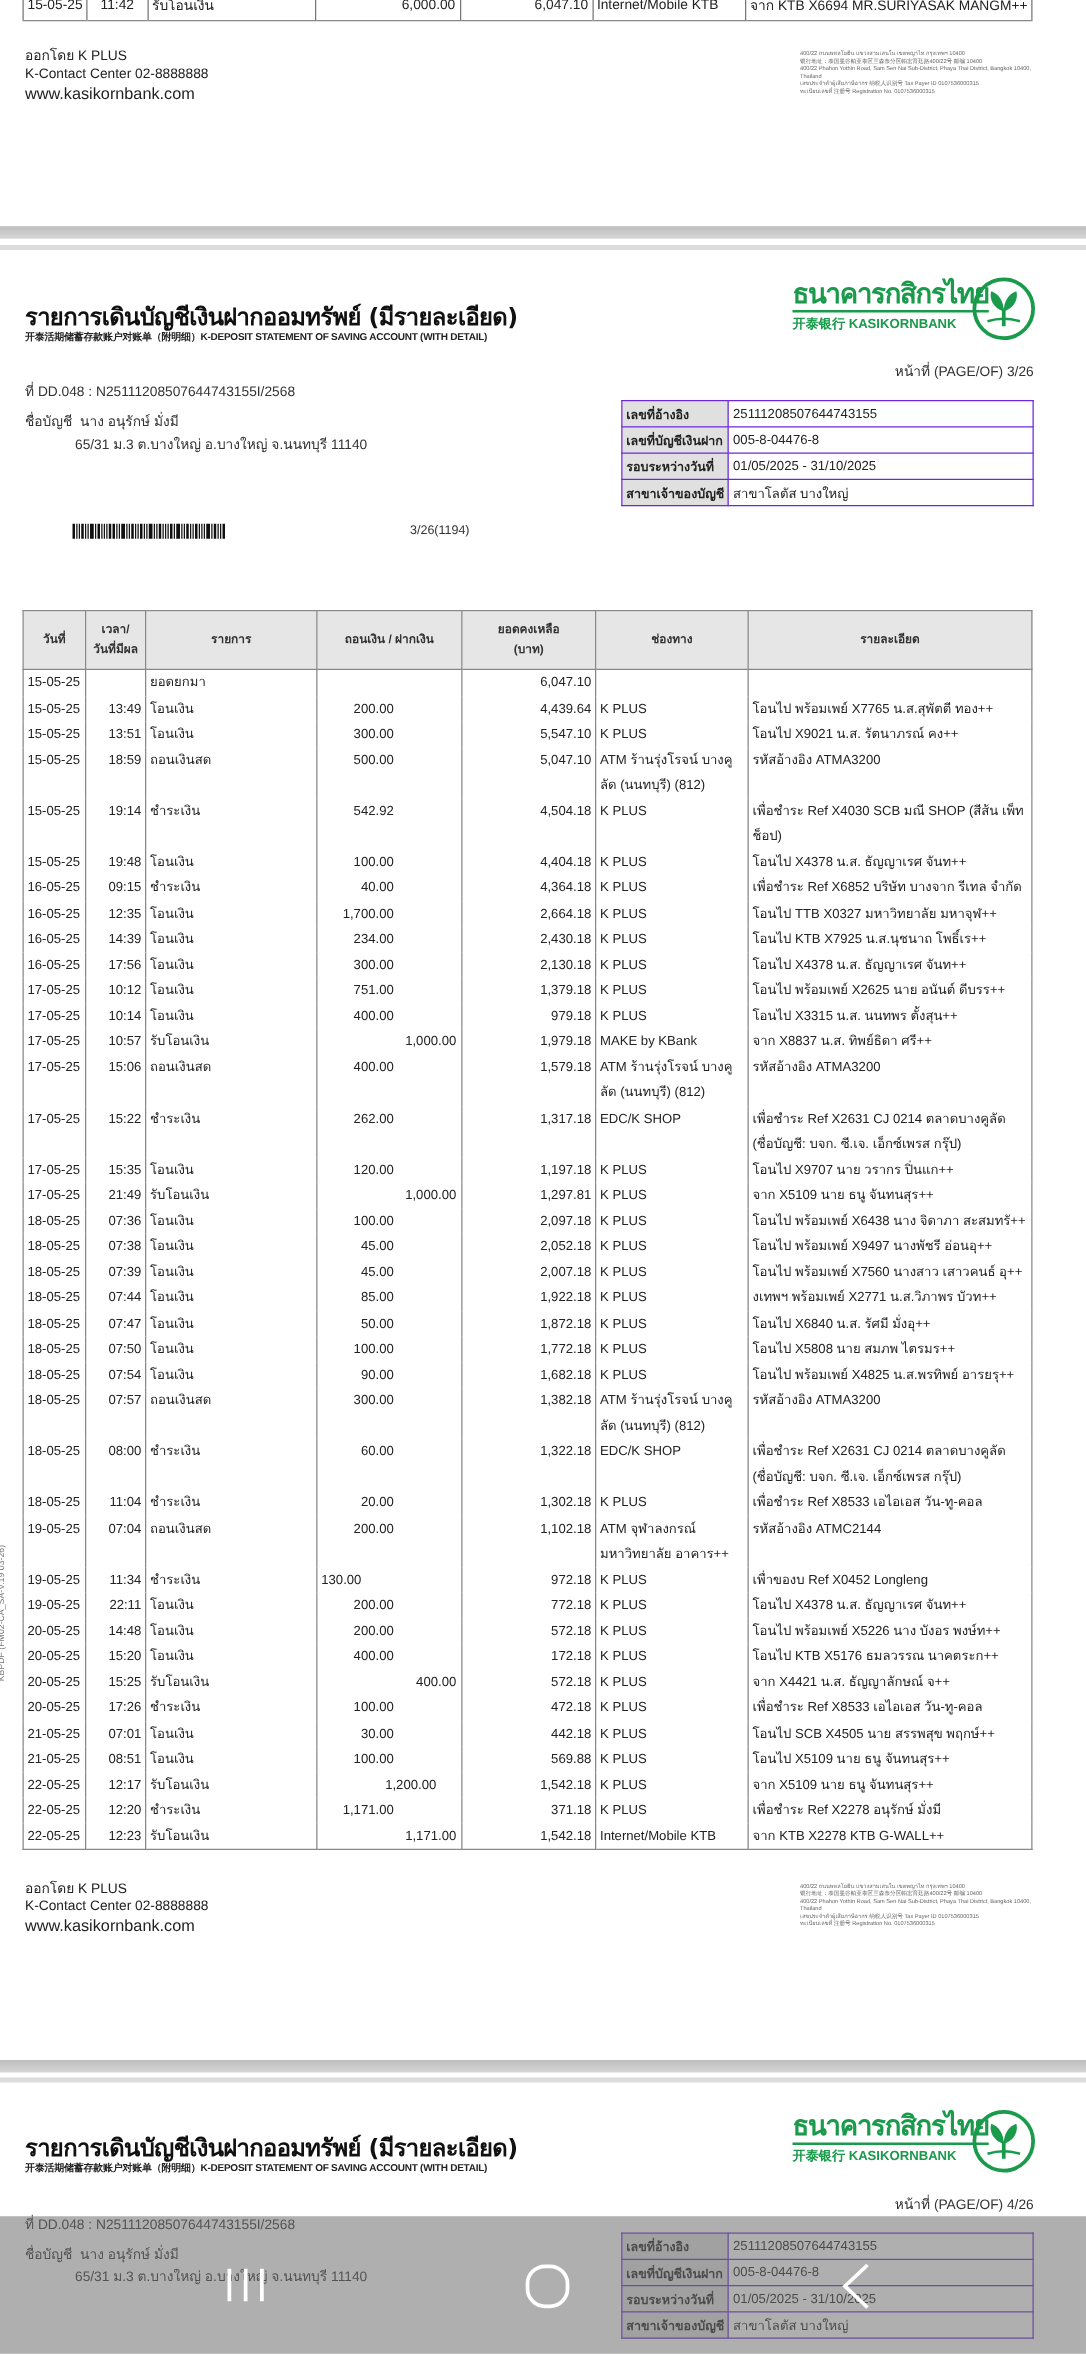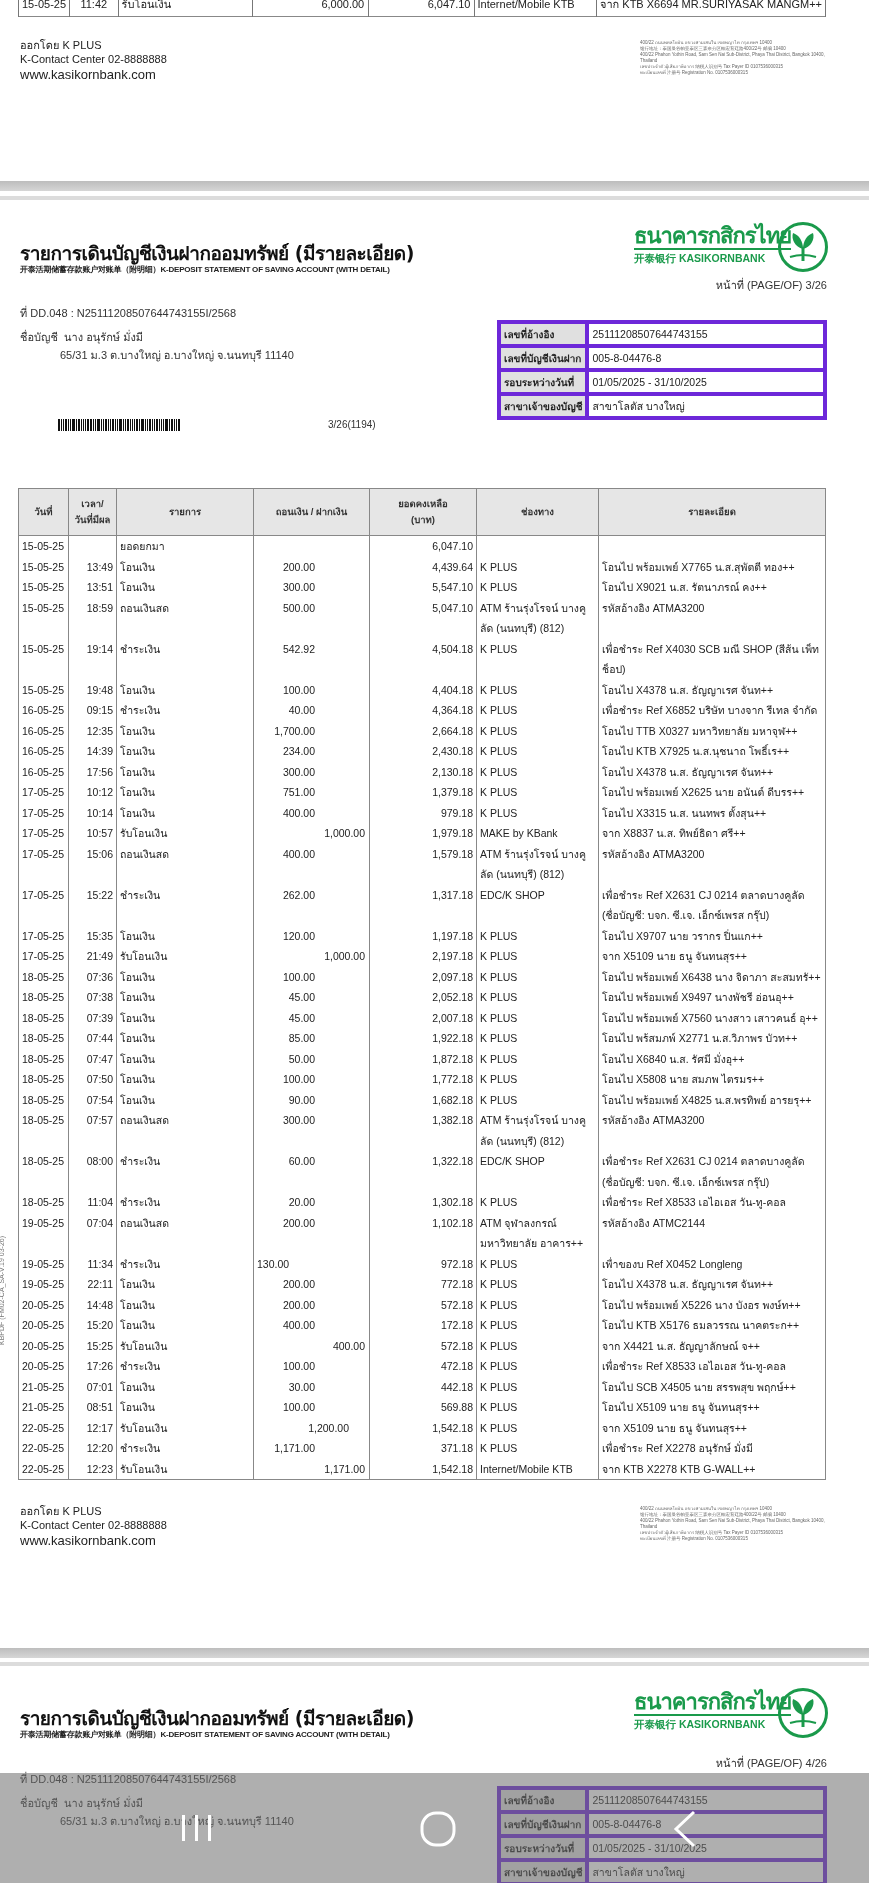--- a/index.html
+++ b/index.html
@@ -24,21 +24,21 @@
   .subtitle { position:absolute; left:20px; font-size:8px; font-weight:bold; color:#222; letter-spacing:-0.2px; }
   .logo { position:absolute; left:634px; }
   .logo .th { color:#1a9a4b; font-size:22px; font-weight:bold; font-family:"DejaVu Sans", sans-serif; border-bottom:2px solid #1a9a4b; line-height:24px; letter-spacing:-1px; }
   .logo .en { color:#1a9a4b; font-size:10.5px; font-weight:bold; margin-top:2px; }
   .logo-circle { position:absolute; width:44px; height:44px; border:3px solid #1a9a4b; border-radius:50%; }
   .page-no { position:absolute; right:42px; font-size:11px; color:#333; }
   .docref { position:absolute; left:20px; font-size:11px; color:#333; }
   .acct-name { position:absolute; left:20px; font-size:11px; color:#333; }
   .addr { position:absolute; left:60px; font-size:11px; color:#333; }
   .info-table { position:absolute; left:497px; width:330px; border-collapse:collapse; font-size:10.5px; }
-  .info-table td { border:4px solid #6d28d9; height:20px; padding:0 3px; }
+  .info-table td { border:1px solid #6d28d9; height:20px; padding:0 3px; }
   .info-table td.k { background:#e0e0e0; font-weight:bold; width:78px; white-space:nowrap; font-size:10px; }
   .barcode { position:absolute; left:58px; height:12px; width:168px; }
   .barcode span { display:inline-block; height:12px; background:#111; margin-right:1px; vertical-align:top; }
   .page-count { position:absolute; left:328px; font-size:10px; color:#333; }
 
   .stmt { position:absolute; left:18px; top:488px; width:808px; border-collapse:collapse; font-size:10.5px; table-layout:fixed; }
   .stmt th { background:#e6e6e6; border:1px solid #888; font-weight:bold; font-size:9.5px; height:44px; line-height:16px; color:#333; }
   .stmt td { border-left:1px solid #888; border-right:1px solid #888; padding:0 3px; height:20.5px; vertical-align:top; line-height:20.5px; white-space:nowrap; overflow:hidden; }
   .stmt td.wrap { white-space:normal; line-height:20.5px; }
   .stmt tbody tr:last-child td { border-bottom:1px solid #888; }
@@ -93,21 +93,21 @@
 </div>
 <div class="logo-circle" style="left:778px;top:222px">
   <svg width="44" height="44" viewBox="0 0 44 44">
     <path d="M22 36 L22 22" stroke="#1a9a4b" stroke-width="3" fill="none"></path>
     <path d="M22 24 C14 22 10 14 12 8 C18 10 22 16 22 24Z" fill="#1a9a4b"></path>
     <path d="M22 24 C30 22 34 14 32 8 C26 10 22 16 22 24Z" fill="#1a9a4b"></path>
     <path d="M9 32 Q22 28 35 32" stroke="#1a9a4b" stroke-width="2" fill="none"></path>
   </svg>
 </div>
 
-<div class="page-no" style="top:276px">หน้าที่ (PAGE/OF) 3/26</div>
+<div class="page-no" style="top:288px">หน้าที่ (PAGE/OF) 3/26</div>
 <div class="docref" style="top:304px">ที่ DD.048 : N25111208507644743155I/2568</div>
 <div class="acct-name" style="top:328px">
   <span>ชื่อบัญชี</span>&nbsp;
   <span>นาง อนุรักษ์ มั่งมี</span>
 </div>
 <div class="addr" style="top:346px">65/31 ม.3 ต.บางใหญ่ อ.บางใหญ่ จ.นนทบุรี 11140</div>
 
 <table class="info-table" style="top:320px">
   <tbody>
       <tr>
@@ -296,21 +296,21 @@
         <td class="r" style="padding-right: 54px;">120.00</td>
         <td class="r">1,197.18</td>
         <td class="wrap">K PLUS</td>
         <td class="wrap">โอนไป X9707 นาย วรากร ปิ่นแก++</td>
       </tr>
       <tr>
         <td>17-05-25</td>
         <td class="c">21:49</td>
         <td>รับโอนเงิน</td>
         <td class="r amt-wd" style="padding-right: 4px;">1,000.00</td>
-        <td class="r">2,197.18</td>
+        <td class="r">1,297.81</td>
         <td class="wrap">K PLUS</td>
         <td class="wrap">จาก X5109 นาย ธนู จันทนสุร++</td>
       </tr>
       <tr>
         <td>18-05-25</td>
         <td class="c">07:36</td>
         <td>โอนเงิน</td>
         <td class="r" style="padding-right: 54px;">100.00</td>
         <td class="r">2,097.18</td>
         <td class="wrap">K PLUS</td>
@@ -334,21 +334,21 @@
         <td class="wrap">K PLUS</td>
         <td class="wrap">โอนไป พร้อมเพย์ X7560 นางสาว เสาวคนธ์ อุ++</td>
       </tr>
       <tr>
         <td>18-05-25</td>
         <td class="c">07:44</td>
         <td>โอนเงิน</td>
         <td class="r" style="padding-right: 54px;">85.00</td>
         <td class="r">1,922.18</td>
         <td class="wrap">K PLUS</td>
-        <td class="wrap">โอนไป พร้สมภพ์ X2771 น.ส.วิภาพร บัวท++</td>
+        <td class="wrap">งเทพฯ พร้อมเพย์ X2771 น.ส.วิภาพร บัวท++</td>
       </tr>
       <tr>
         <td>18-05-25</td>
         <td class="c">07:47</td>
         <td>โอนเงิน</td>
         <td class="r" style="padding-right: 54px;">50.00</td>
         <td class="r">1,872.18</td>
         <td class="wrap">K PLUS</td>
         <td class="wrap">โอนไป X6840 น.ส. รัศมี มั่งอุ++</td>
       </tr>

